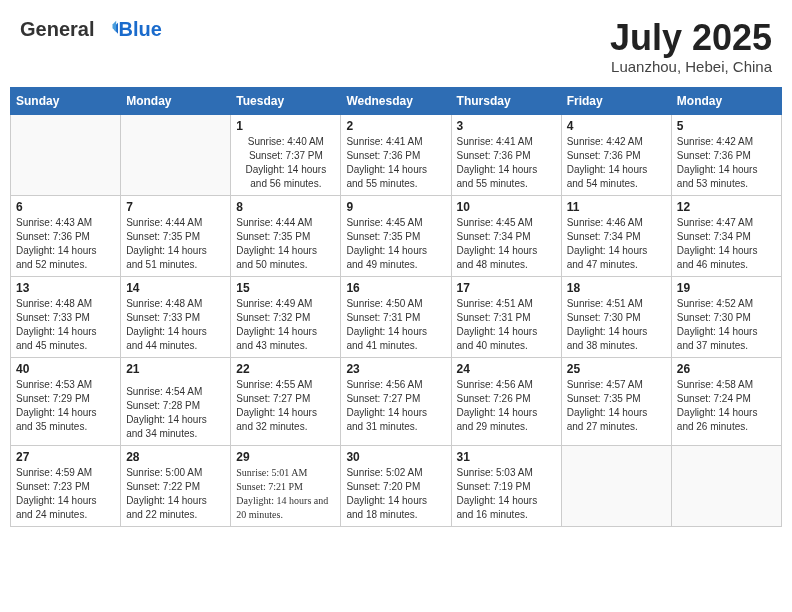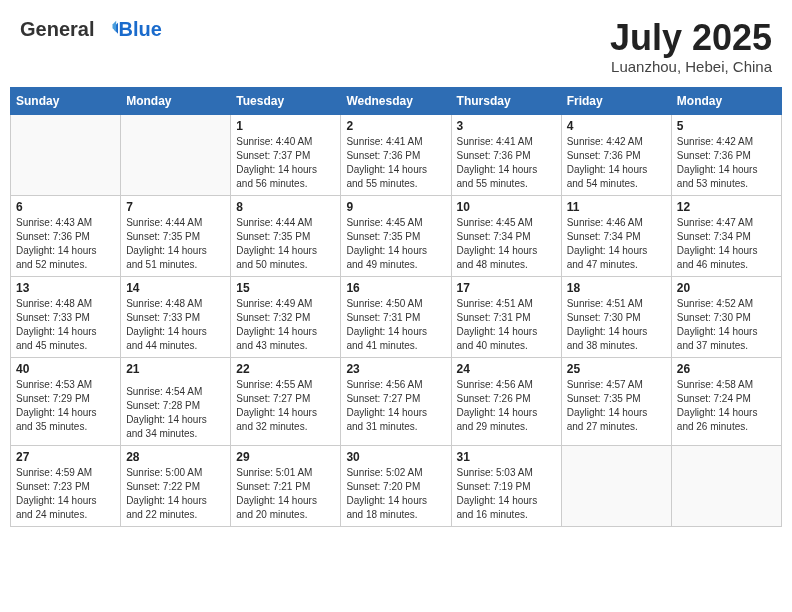--- a/index.html
+++ b/index.html
@@ -123,21 +123,21 @@
       <th>Friday</th>
       <th>Monday</th>
     </tr>
   </thead>
   <tbody id="calendar-body">
   <tr>
         <td class="empty"></td>
         <td class="empty"></td>
         <td>
           <span class="day-number">1</span>
-          <div class="day-info" style="white-space: pre-line;">Sunrise: 4:40 AM
+          <div class="day-info" style="white-space: pre-line; text-align: center;">Sunrise: 4:40 AM
 Sunset: 7:37 PM
 Daylight: 14 hours and 56 minutes.</div>
         </td>
         <td>
           <span class="day-number">2</span>
           <div class="day-info" style="white-space: pre-line;">Sunrise: 4:41 AM
 Sunset: 7:36 PM
 Daylight: 14 hours and 55 minutes.</div>
         </td>
         <td>
@@ -234,21 +234,21 @@
 Sunset: 7:31 PM
 Daylight: 14 hours and 40 minutes.</div>
         </td>
         <td>
           <span class="day-number">18</span>
           <div class="day-info" style="white-space: pre-line;">Sunrise: 4:51 AM
 Sunset: 7:30 PM
 Daylight: 14 hours and 38 minutes.</div>
         </td>
         <td>
-          <span class="day-number">20</span>
+          <span class="day-number">19</span>
           <div class="day-info" style="white-space: pre-line;">Sunrise: 4:52 AM
 Sunset: 7:30 PM
 Daylight: 14 hours and 37 minutes.</div>
         </td>
       </tr>
       <tr>
         <td>
           <span class="day-number">40</span>
           <div class="day-info" style="white-space: pre-line;">Sunrise: 4:53 AM
 Sunset: 7:29 PM
@@ -299,21 +299,21 @@
 Daylight: 14 hours and 24 minutes.</div>
         </td>
         <td>
           <span class="day-number">28</span>
           <div class="day-info" style="white-space: pre-line;">Sunrise: 5:00 AM
 Sunset: 7:22 PM
 Daylight: 14 hours and 22 minutes.</div>
         </td>
         <td>
           <span class="day-number">29</span>
-          <div class="day-info" style="white-space: pre-line;">Sunrise: 5:01 AM
+          <div class="day-info" style="white-space: pre-line; font-family: Liberation Serif, serif;">Sunrise: 5:01 AM
 Sunset: 7:21 PM
 Daylight: 14 hours and 20 minutes.</div>
         </td>
         <td>
           <span class="day-number">30</span>
           <div class="day-info" style="white-space: pre-line;">Sunrise: 5:02 AM
 Sunset: 7:20 PM
 Daylight: 14 hours and 18 minutes.</div>
         </td>
         <td>

